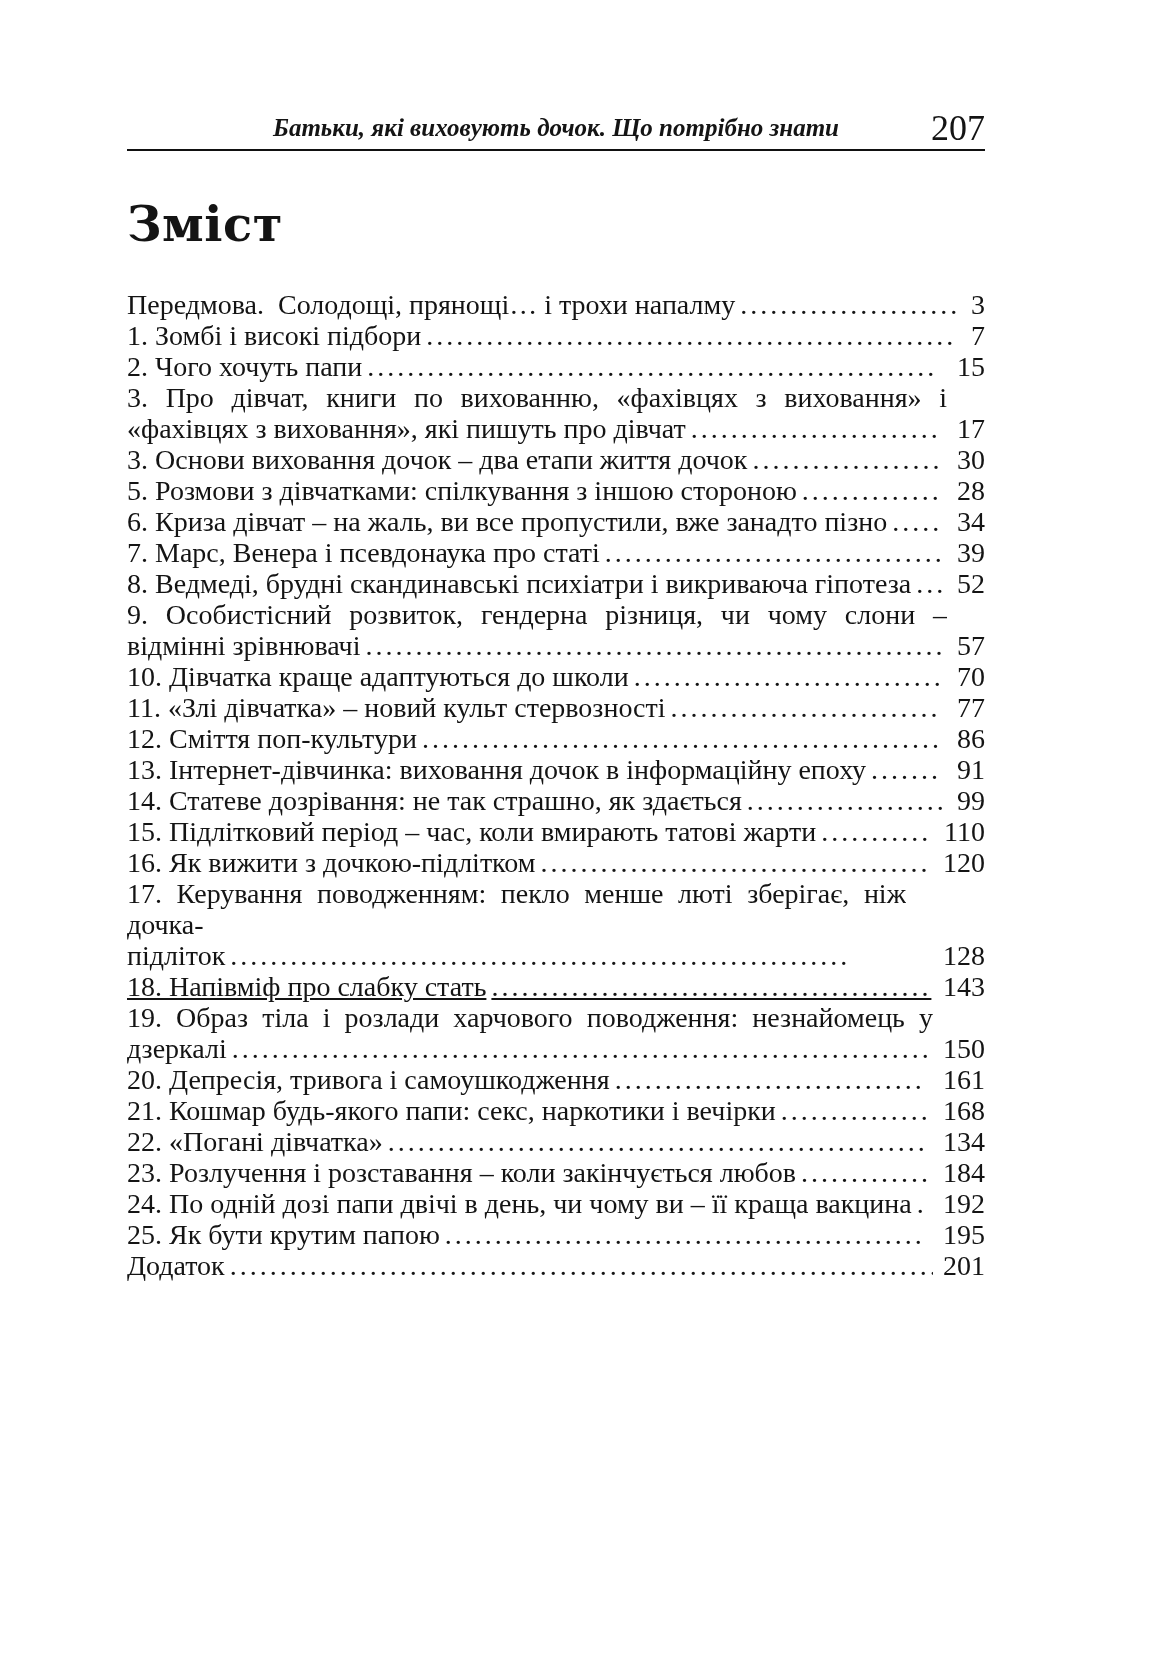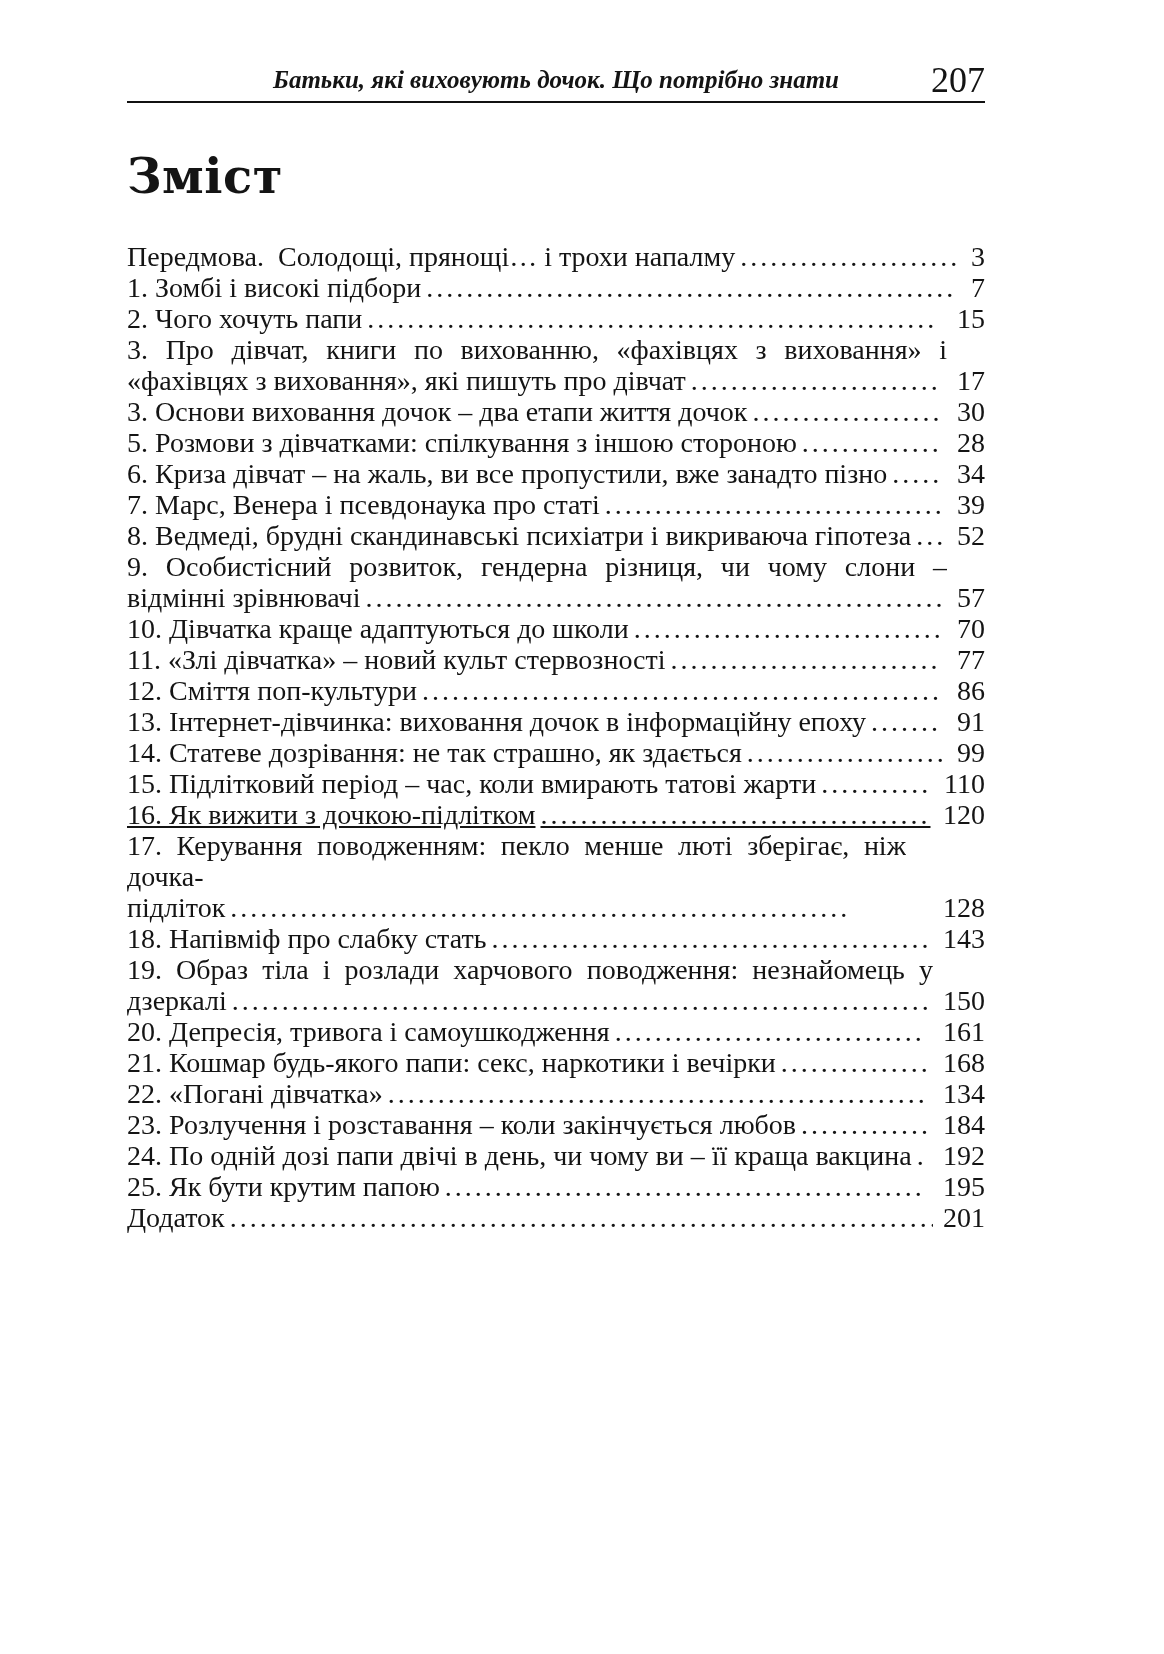--- a/index.html
+++ b/index.html
@@ -20,21 +20,21 @@
   .content {
     position: absolute;
     left: 127px;
     top: 0;
     width: 858px;
   }
 
   
   .header {
     position: relative;
-    padding-top: 64px;
+    padding-top: 112px;
     text-align: center;
     font-style: italic;
     font-weight: bold;
     font-size: 25px;
     line-height: 32px;
   }
   .header .header-page {
     position: absolute;
     right: 0;
     bottom: 0;
@@ -156,29 +156,29 @@
         </div>
         <div class="entry">
           <div class="entry-text" style="margin-right: 38px;"><span class="label">14. Статеве дозрівання: не так страшно, як здається</span><span class="leader">....................</span></div>
           <span class="pg">99</span>
         </div>
         <div class="entry">
           <div class="entry-text" style="margin-right: 51px;"><span class="label">15. Підлітковий період – час, коли вмирають татові жарти</span><span class="leader">...........</span></div>
           <span class="pg">110</span>
         </div>
         <div class="entry">
-          <div class="entry-text" style=" text-decoration: underline;"><span class="label">16. Як вижити з дочкою-підлітком</span><span class="leader">.......................................</span></div>
+          <div class="entry-text" style=""><span class="label">16. Як вижити з дочкою-підлітком</span><span class="leader">.......................................</span></div>
           <span class="pg">120</span>
         </div>
         <div class="entry">
           <div class="entry-text" style="margin-right: 79px;"><span class="label">17. Керування поводженням: пекло менше люті зберігає, ніж дочка-підліток</span><span class="leader">..............................................................</span></div>
           <span class="pg">128</span>
         </div>
         <div class="entry">
-          <div class="entry-text" style="margin-right: 37px;"><span class="label">18. Напівміф про слабку стать</span><span class="leader">............................................</span></div>
+          <div class="entry-text" style="margin-right: 37px; text-decoration: underline;"><span class="label">18. Напівміф про слабку стать</span><span class="leader">............................................</span></div>
           <span class="pg">143</span>
         </div>
         <div class="entry">
           <div class="entry-text" style="margin-right: 52px;"><span class="label">19. Образ тіла і розлади харчового поводження: незнайомець у дзеркалі</span><span class="leader">................................................................................................................................................................</span></div>
           <span class="pg">150</span>
         </div>
         <div class="entry">
           <div class="entry-text" style="margin-right: 52px;"><span class="label">20. Депресія, тривога і самоушкодження</span><span class="leader">...............................</span></div>
           <span class="pg">161</span>
         </div>

